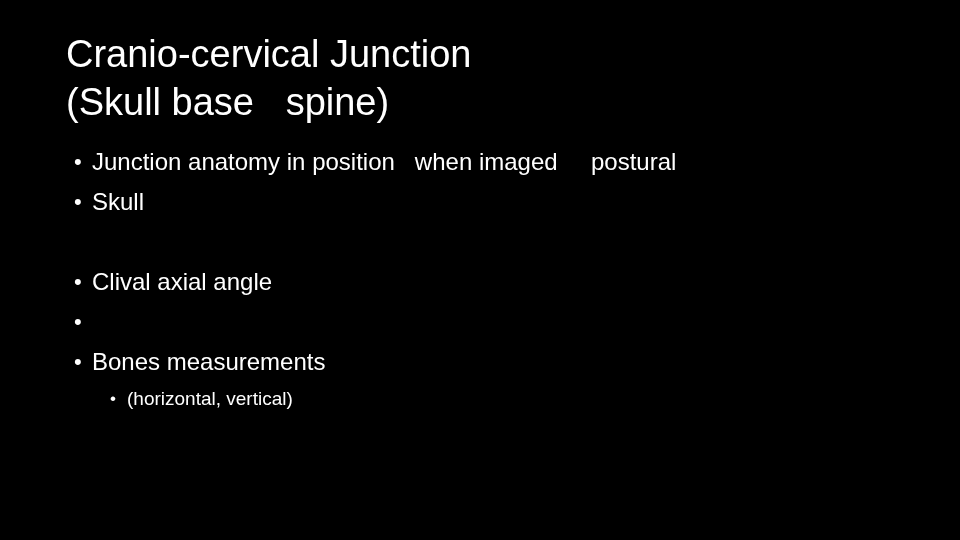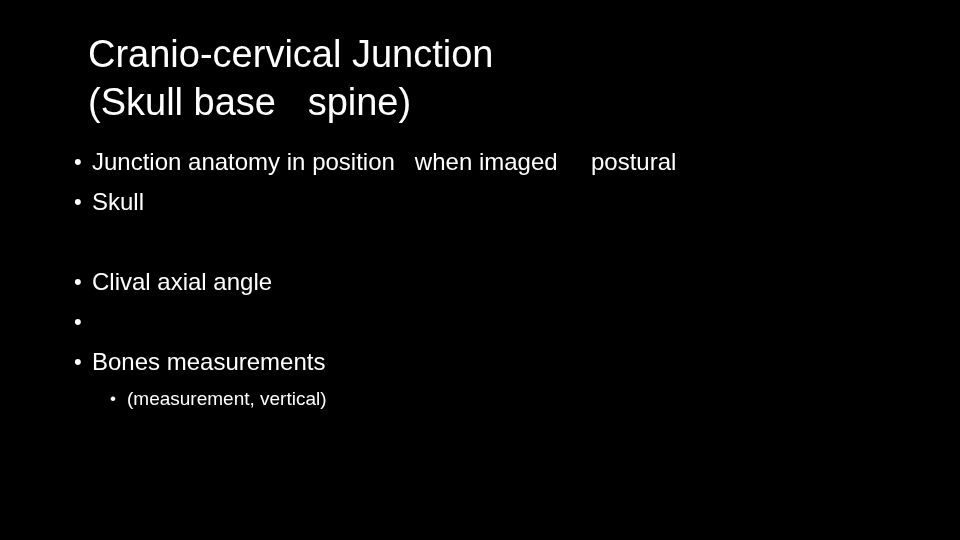--- a/index.html
+++ b/index.html
@@ -12,21 +12,21 @@
     width: 960px;
     height: 540px;
     background: #000000;
     color: #ffffff;
     font-family: "Liberation Sans", sans-serif;
     overflow: hidden;
     box-sizing: border-box;
   }
   .title {
     position: absolute;
-    left: 88px;
+    left: 66px;
     top: 30px;
     width: 820px;
     font-size: 38px;
     line-height: 48px;
     font-weight: 400;
     letter-spacing: 0px;
     color: #ffffff;
     white-space: pre-wrap;
   }
   .body-block {
@@ -100,17 +100,17 @@
       <span class="dot">•</span>
     </div>
 
     <div class="bullet-row level-1">
       <span class="dot">•</span>
       <span class="txt">Bones measurements</span>
     </div>
 
     <div class="bullet-row level-2">
       <span class="dot">•</span>
-      <span class="txt">(measurement, vertical)</span>
+      <span class="txt">(horizontal, vertical)</span>
     </div>
 
   </div>
 </div>
 
 </body></html>

